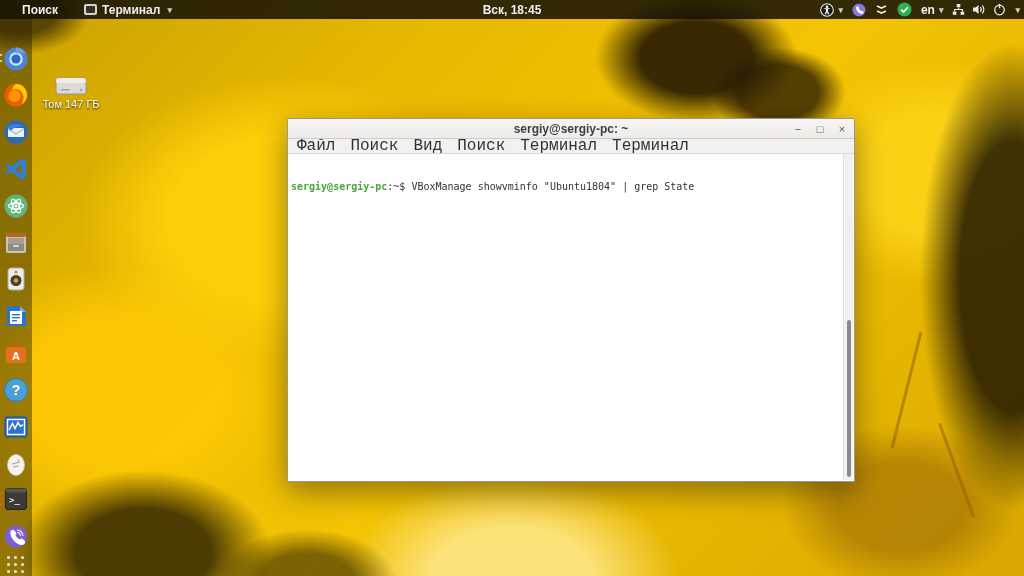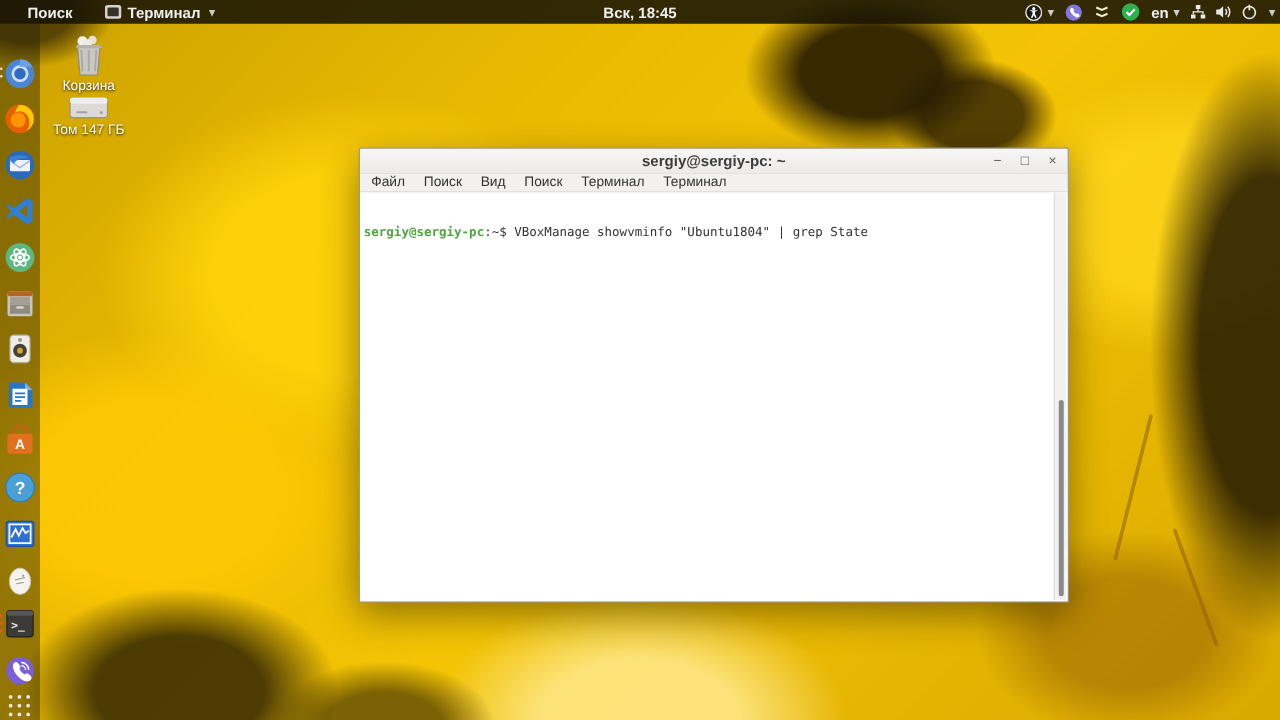--- a/index.html
+++ b/index.html
@@ -60,21 +60,21 @@
   
   .window { position:absolute; left:287px; top:118px; width:568px; height:364px;
     background:#ffffff; border:1px solid #9c9890; border-radius:2px 2px 0 0;
     box-shadow:0 10px 30px rgba(0,0,0,.4); z-index:20; display:flex; flex-direction:column; }
   .titlebar { height:20px; background:linear-gradient(#f7f6f5,#edebe9); border-bottom:1px solid #d0cdc8;
     display:flex; align-items:center; position:relative; border-radius:2px 2px 0 0; }
   .title { position:absolute; left:0; right:0; text-align:center; font-size:12px; font-weight:bold; color:#3d3d3d; }
   .win-btns { position:absolute; right:6px; top:0; height:20px; display:flex; align-items:center; gap:10px; }
   .win-btn { color:#5c5c5c; font-size:11px; width:12px; text-align:center; cursor:default; line-height:12px; }
   .menubar { height:15px; background:#f2f1f0; border-bottom:1px solid #dcdad6; display:flex;
-    align-items:center; gap:15px; padding-left:9px; font-size:11px; color:#333333; }
+    align-items:center; gap:15px; padding-left:9px; font-size:16px; color:#333333;font-family:Liberation Mono, monospace; }
   .menu-item { cursor:default; }
   .term { position:relative; flex:1; background:#ffffff; font-family:"DejaVu Sans Mono", monospace;
     font-size:10px; line-height:12.5px; color:#333333; padding:2px 14px 2px 3px; white-space:pre; overflow:hidden; }
   .p-green { color:#4da63f; font-weight:bold;margin-top:47px; }
   .t-red   { color:#cc2b2b; font-weight:bold; }
   .cursor { display:inline-block; width:5px; height:10px; border:1px solid #4a4a4a; vertical-align:-1px; margin-left:1px; }
   .scrollbar { position:absolute; right:1px; top:0; bottom:1px; width:10px; background:#f2f1f0; border-left:1px solid #e0dedb; }
   .scroll-thumb { position:absolute; right:2px; top:51%; height:48%; width:4px; background:#8a8a8a; border-radius:2px; }
 
   svg { display:block; }
@@ -314,31 +314,20 @@
         <i></i>
         <i></i>
         <i></i>
         <i></i>
         <i></i>
         <i></i>
         <i></i>
     </div>
   </div>
 
-  <div class="desk-icon" style="left:38px; top:27px;">
-    <svg width="34" height="36" viewBox="0 0 34 36" style="margin:0 auto;">
-      <circle cx="12" cy="6" r="4" fill="#f2f0ec"></circle>
-        <circle cx="20" cy="5" r="3.4" fill="#e4e1db"></circle>
-        <circle cx="16" cy="8" r="3.6" fill="#eceae5"></circle>
-      <path d="M8,10 L26,10 L24,33 L10,33 Z" fill="#c9c7c2" stroke="#8f8d88" stroke-width="1"></path>
-      <path d="M11,13 L12,30 M17,13 L17,30 M23,13 L22,30" stroke="#a9a7a2" stroke-width="1.4" fill="none"></path>
-      <rect x="7" y="9" width="20" height="2.5" rx="1" fill="#b4b2ad"></rect>
-    </svg>
-    <div class="lbl">Корзина</div>
-  </div>
 
   <div class="desk-icon" style="left:38px; top:74px;">
     <svg width="36" height="24" viewBox="0 0 36 24" style="margin:0 auto;">
       <rect x="3" y="4" width="30" height="16" rx="2.5" fill="#dddad5" stroke="#97948f" stroke-width="1"></rect>
       <rect x="3" y="4" width="30" height="5" rx="2.5" fill="#efede9"></rect>
       <rect x="8" y="15" width="9" height="1.6" rx="0.8" fill="#a5a29d"></rect>
       <circle cx="28" cy="16" r="1.2" fill="#a5a29d"></circle>
     </svg>
     <div class="lbl">Том 147 ГБ</div>
   </div>

